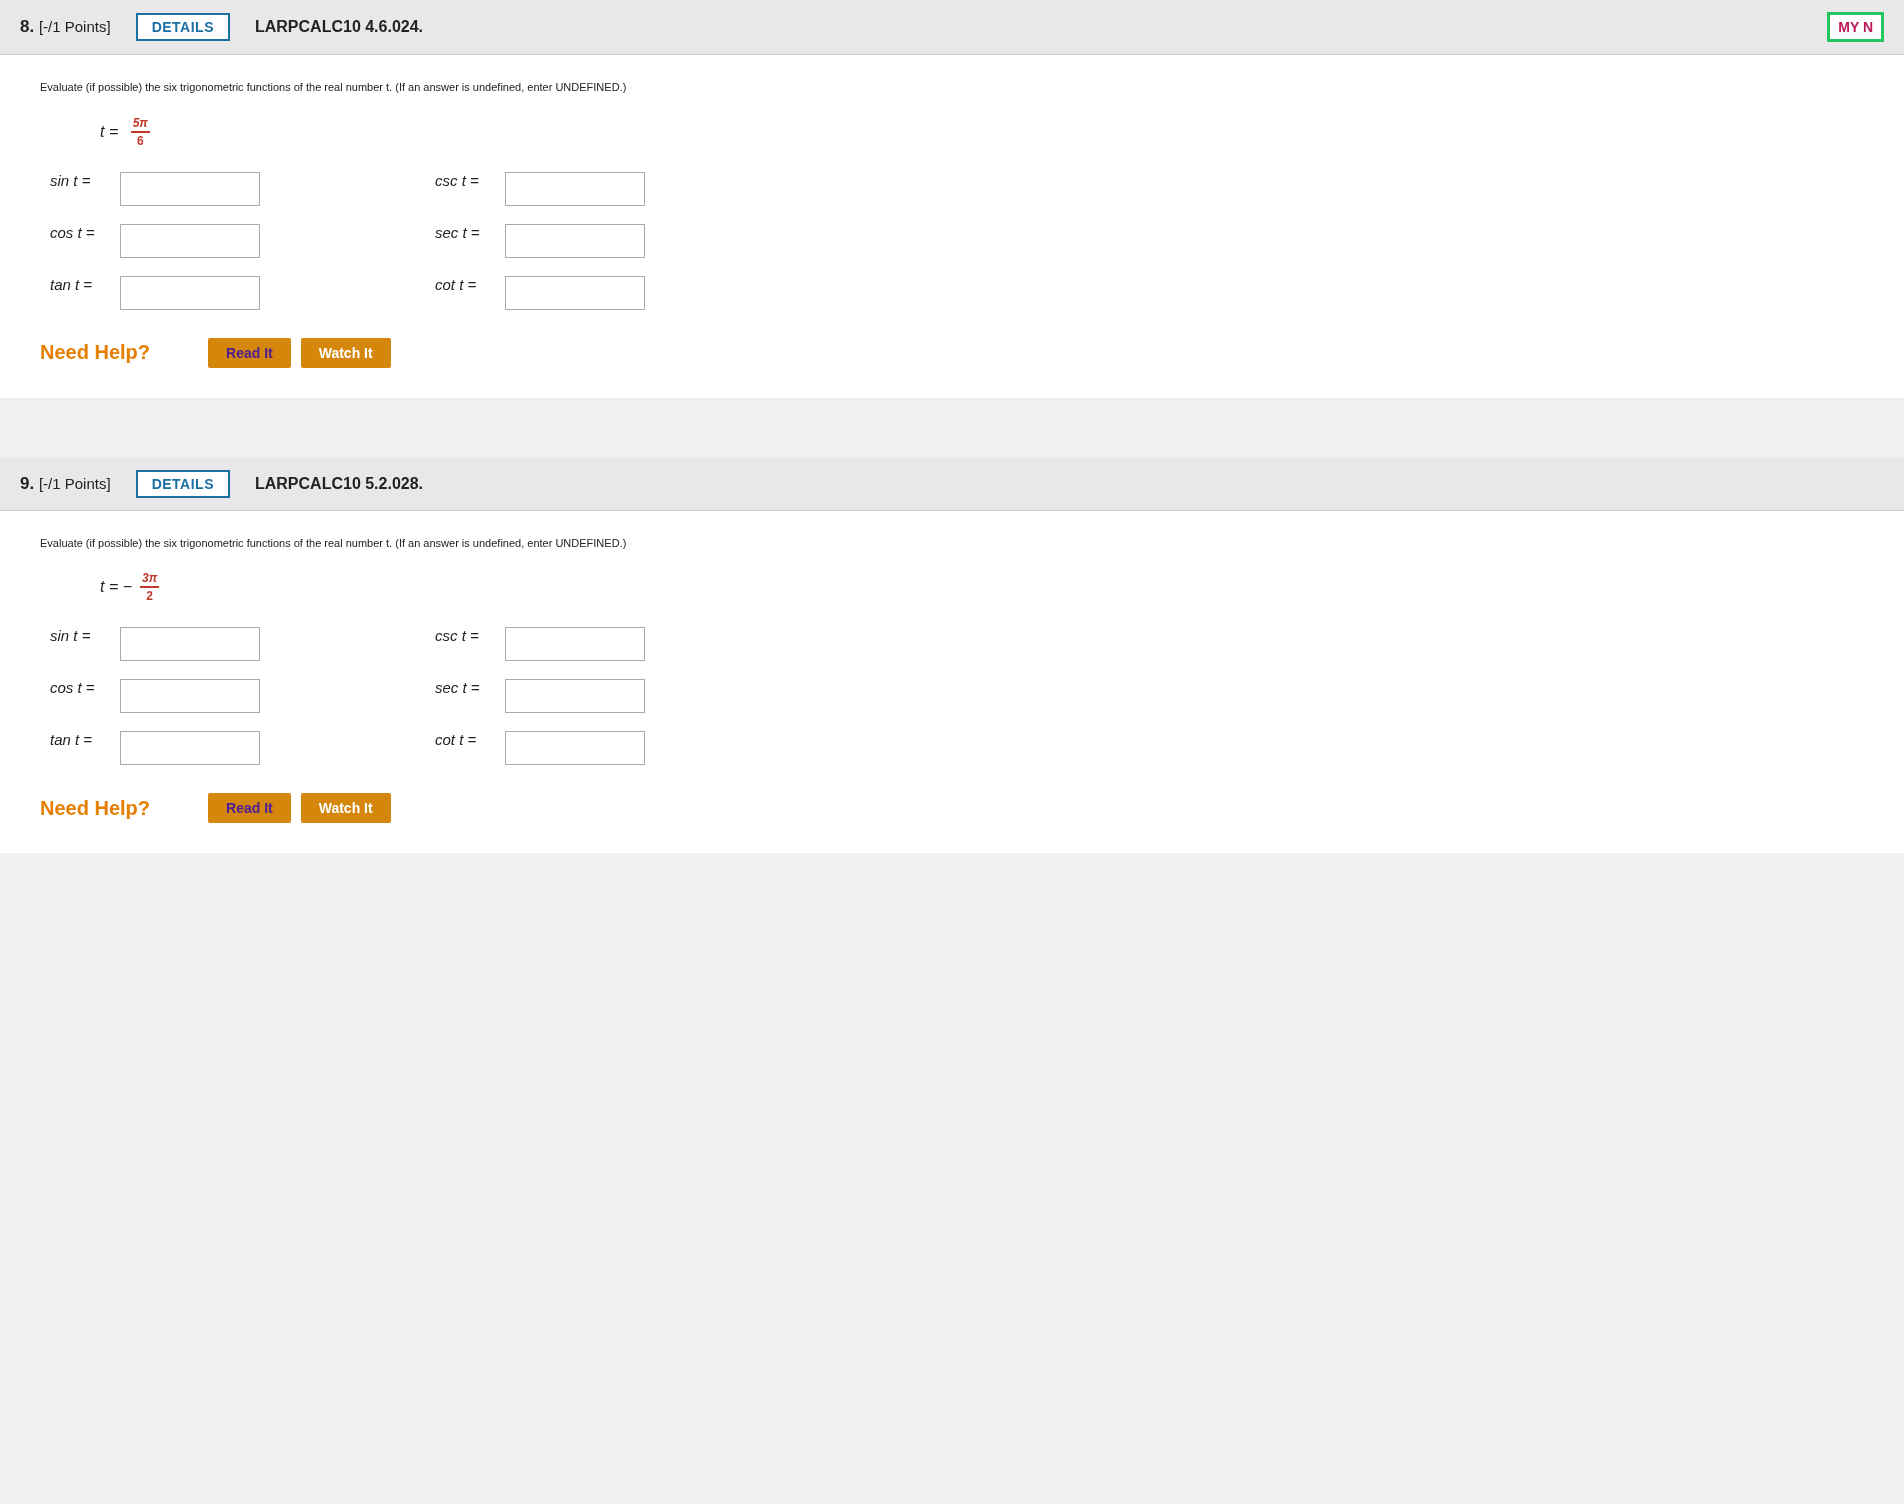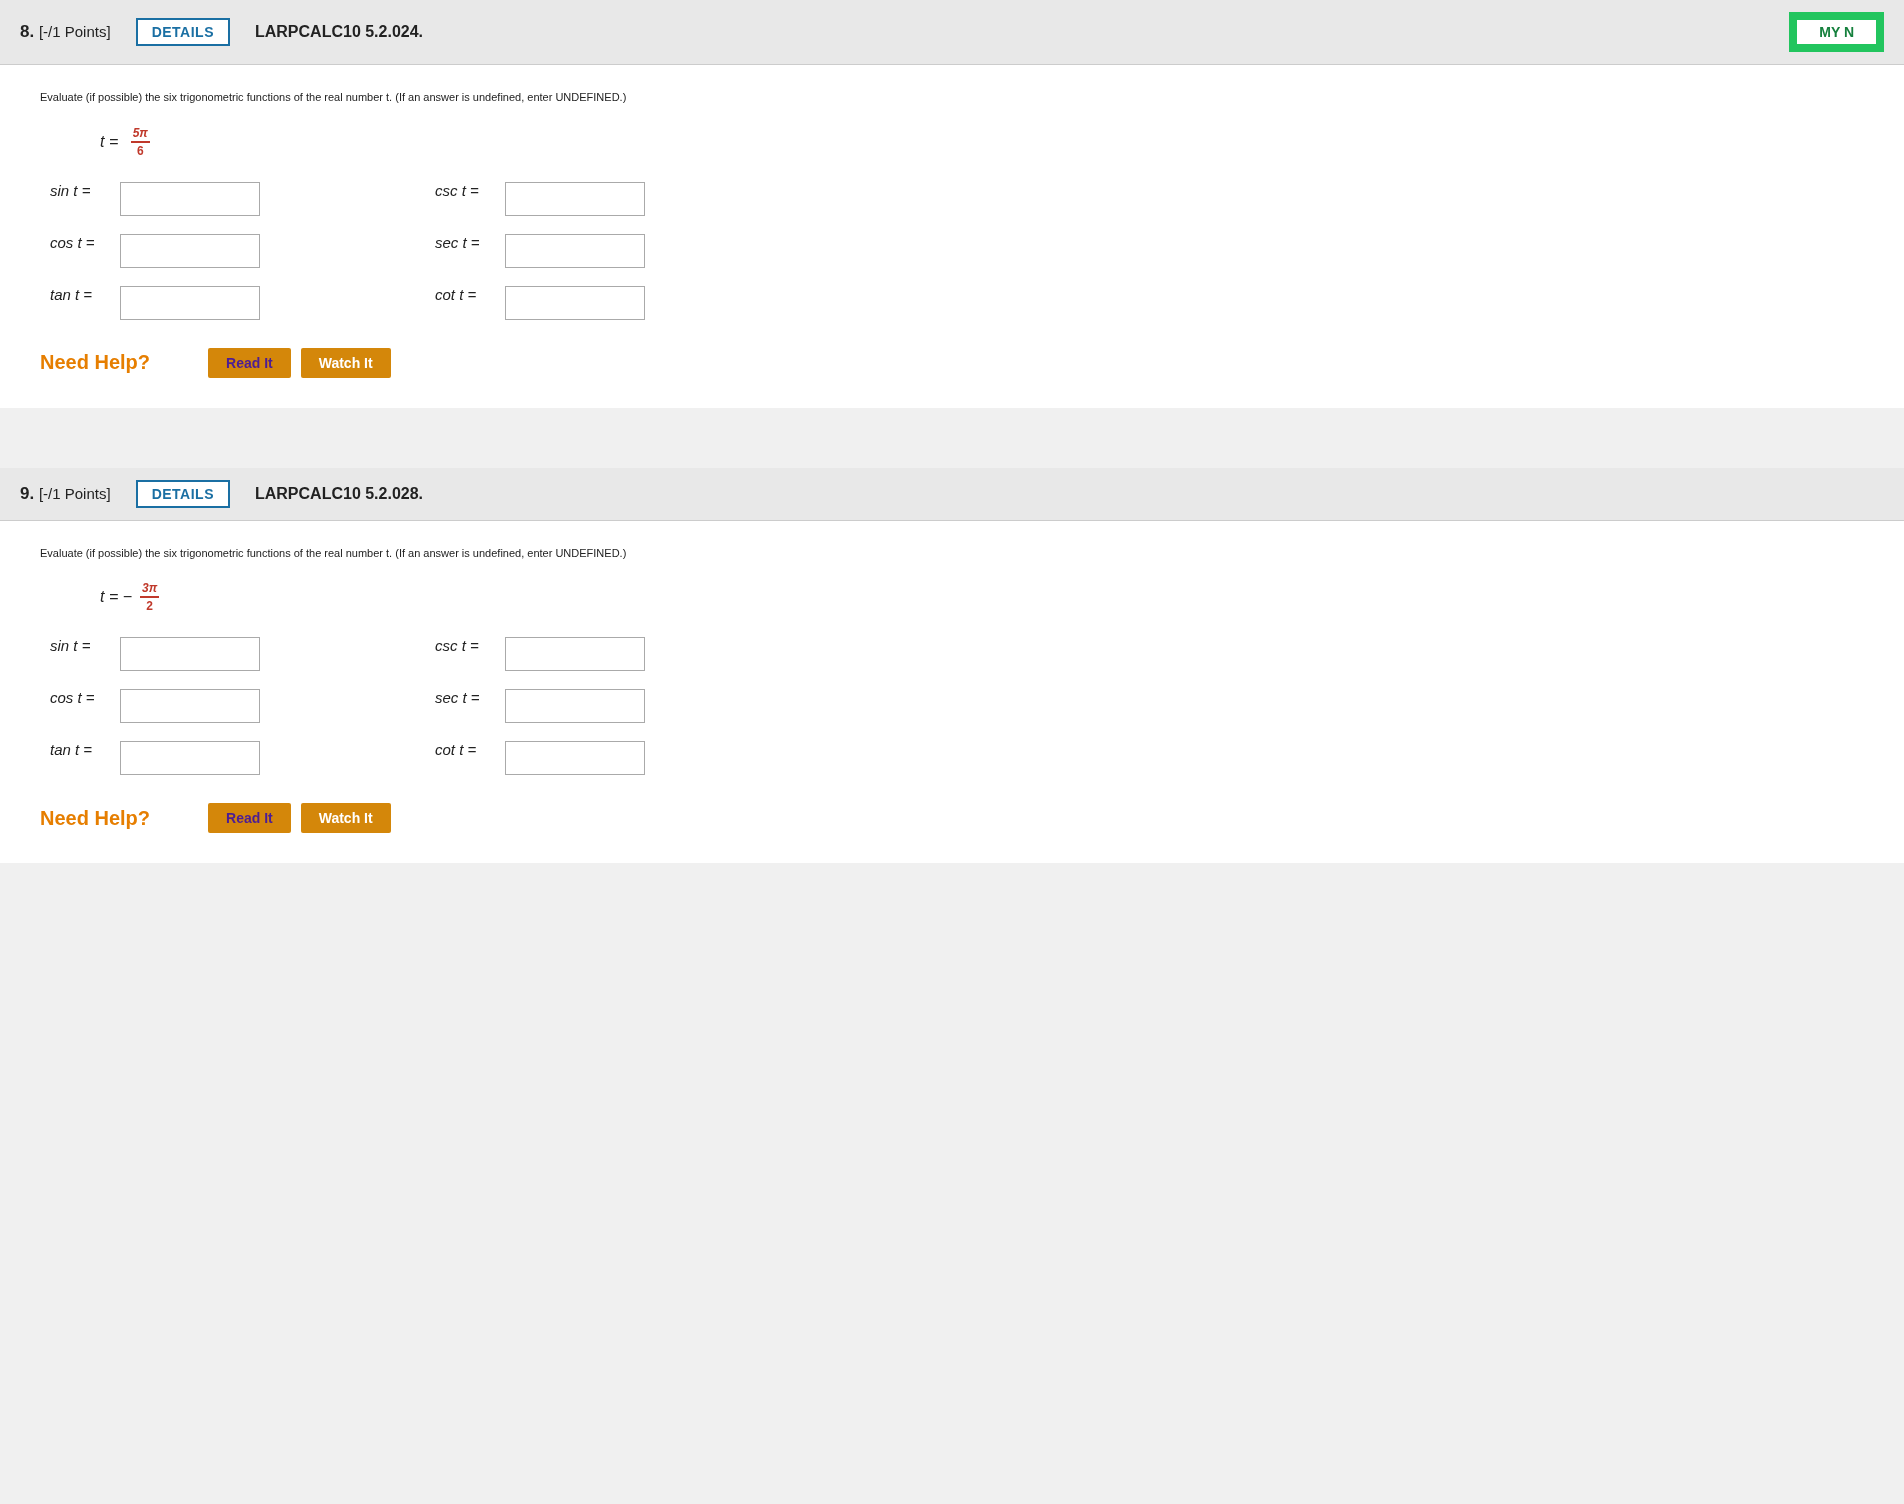--- a/index.html
+++ b/index.html
@@ -43,26 +43,26 @@
       cursor: pointer;
       letter-spacing: 0.5px;
     }
     .question-code {
       font-size: 16px;
       font-weight: bold;
       color: #222;
     }
     .my-notes-button {
       margin-left: auto;
-      border: 8px solid #22c55e;
+      border: 3px solid #22c55e;
       background: #fff;
-      color: #15803d;
+      color: #be185d;
       font-weight: bold;
       font-size: 14px;
-      padding: 4px 22px;
+      padding: 4px 8px;
       cursor: pointer;
     }
 
     .question-body {
       padding: 24px 40px 30px 40px;
     }
 
     .instruction {
       font-size: 11px;
       color: #222;
@@ -168,21 +168,21 @@
 
 <div class="page-container">
 
   <div class="question-block">
     <div class="question-header">
       <span class="question-number">
         <span>8.</span>
         <span style="font-weight:normal; font-size:15px;">[-/1 Points]</span>
       </span>
       <button class="details-button">DETAILS</button>
-      <span class="question-code">LARPCALC10 5.2.024.</span>
+      <span class="question-code">LARPCALC10 4.6.024.</span>
       <button class="my-notes-button">MY N</button>
     </div>
 
     <div class="question-body">
       <p class="instruction">Evaluate (if possible) the six trigonometric functions of the real number t. (If an answer is undefined, enter UNDEFINED.)</p>
 
       <div class="t-value">
         <span class="t-eq"><em>t</em>&nbsp;=&nbsp;</span>
         <span class="fraction">
           <span class="numerator">5π</span>

